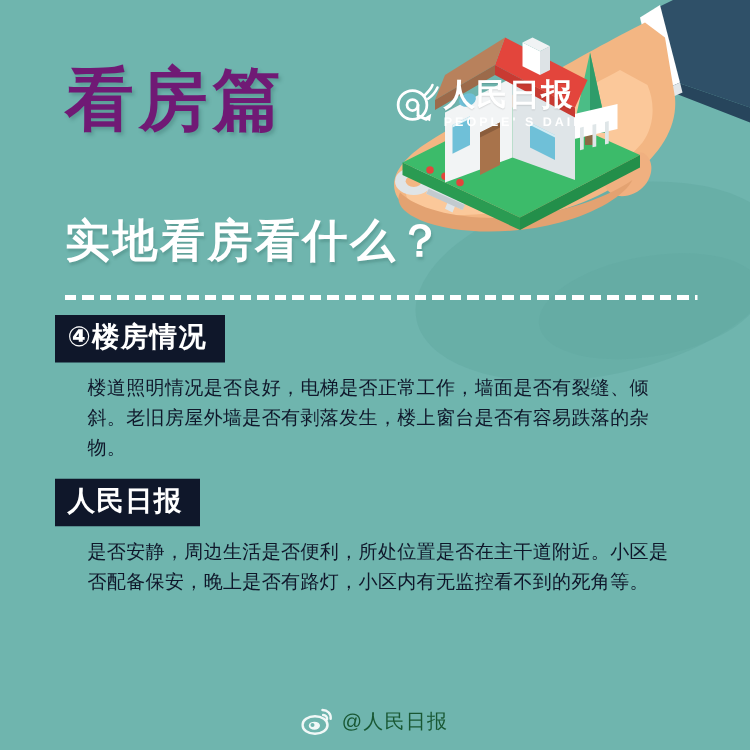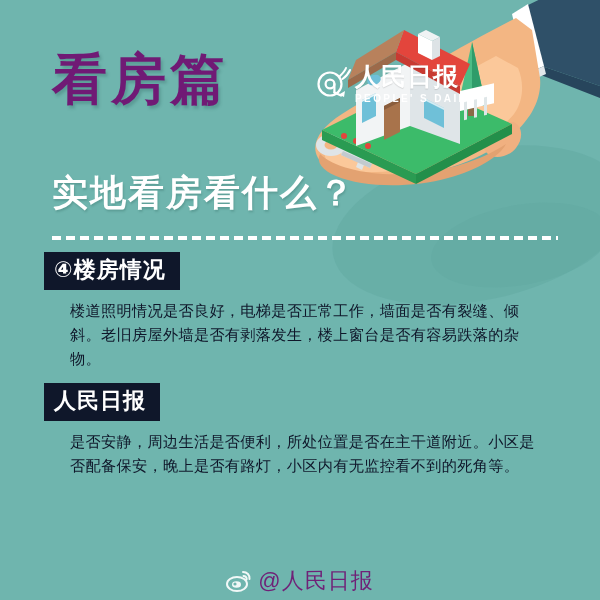--- a/index.html
+++ b/index.html
@@ -158,22 +158,22 @@
     left: 0;
     top: 566px;
     width: 600px;
     display: flex;
     align-items: center;
     justify-content: center;
     z-index: 5;
   }
   #footer .weibo-mark { width: 26px; height: 22px; margin-right: 6px; }
   #footer .footer-label {
-    color: #701a75;
-    font-size: 22px;
+    color: #14532d;
+    font-size: 16px;
     letter-spacing: 1px;
     opacity: .95;
     white-space: nowrap;
   }
 </style>
 </head>
 <body>
 
 <div id="poster">
 

